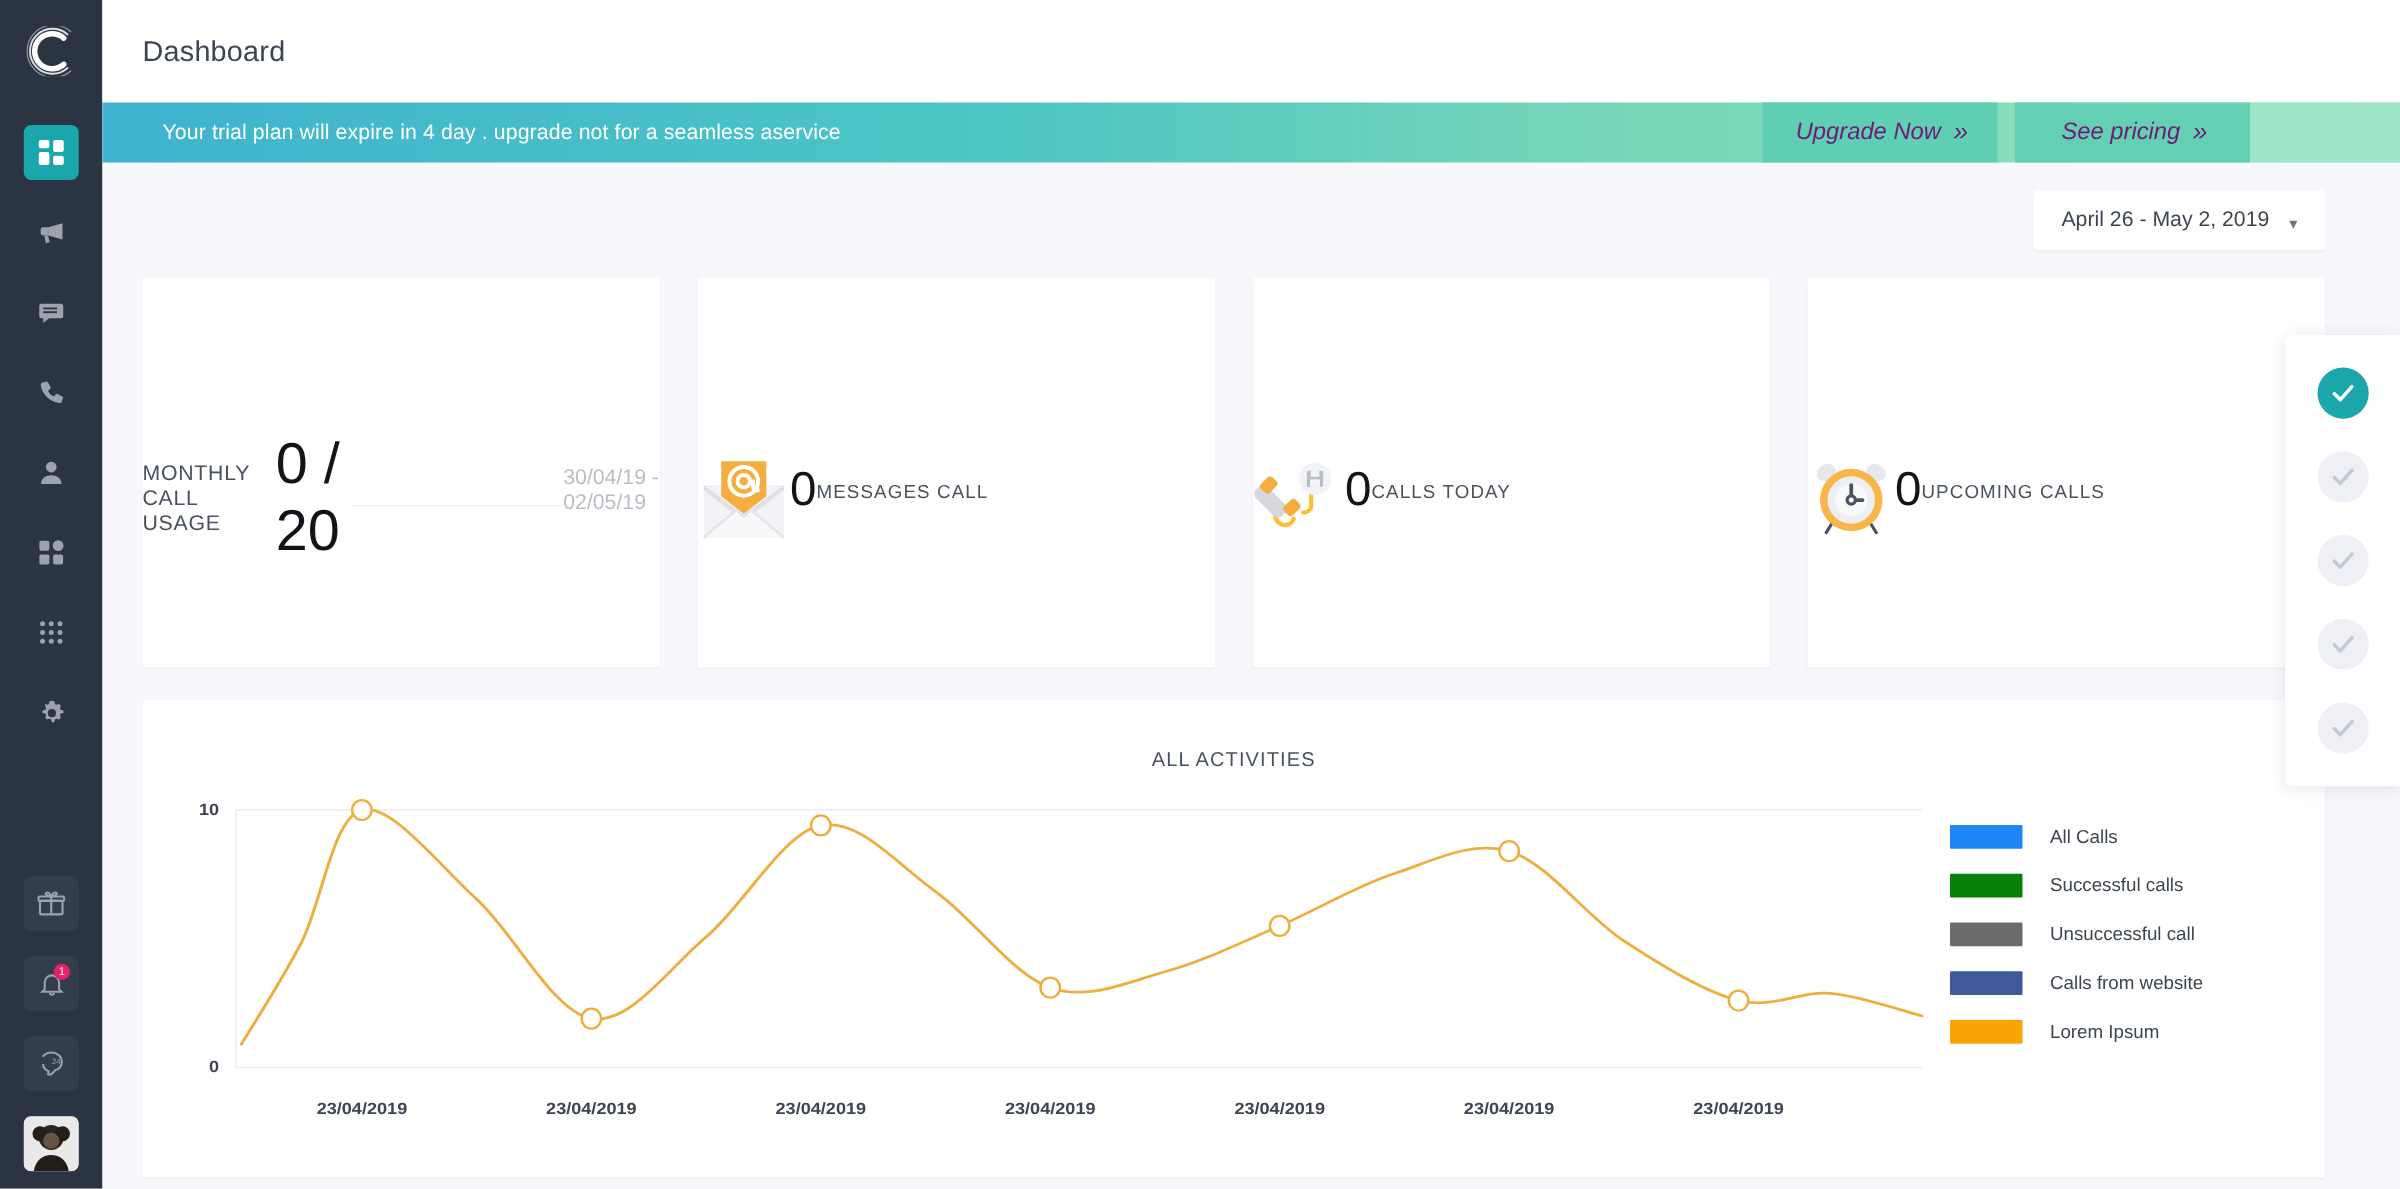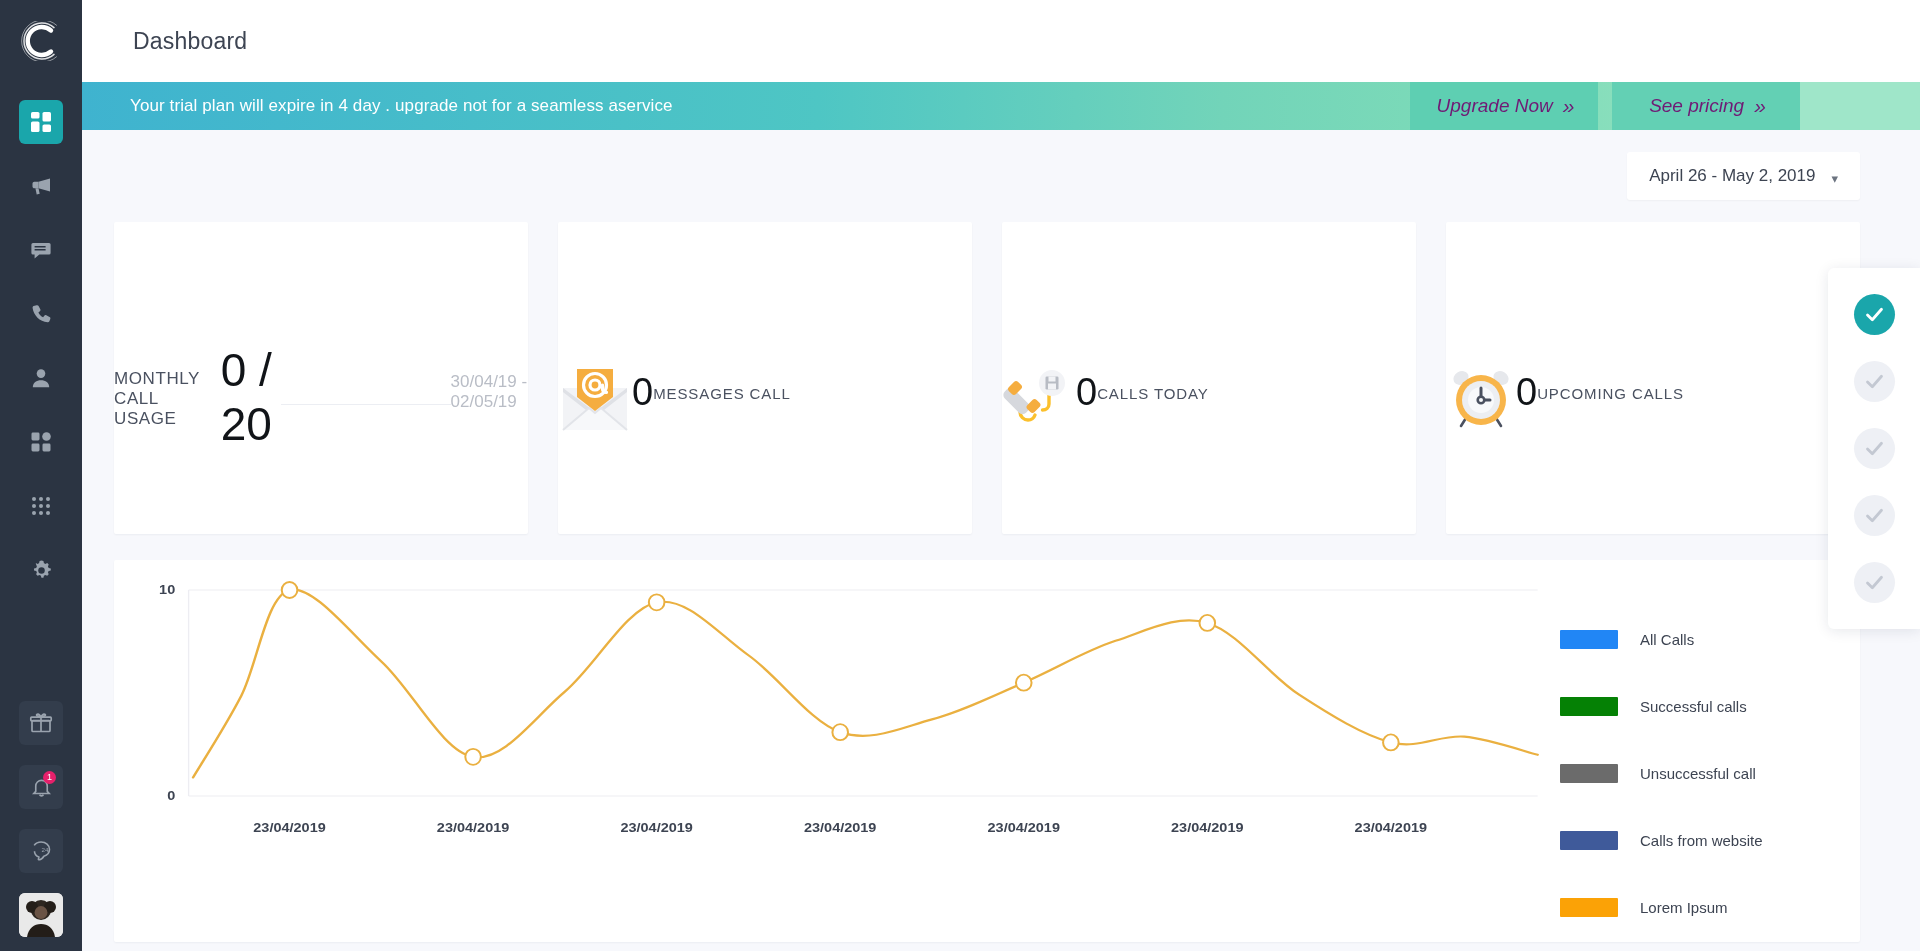--- a/index.html
+++ b/index.html
@@ -48,21 +48,21 @@
   .avatar {
     width: 44px; height: 44px; border-radius: 6px; overflow: hidden;
     background: #dcdcdc; margin-bottom: 4px;
   }
 
   
   .main { flex: 1; height: 951px; position: relative; background: #f7f8fc; }
 
   .topbar {
     height: 82px; background: #ffffff; display: flex; align-items: center;
-    padding-left: 51px;
+    padding-left: 32px;
   }
   .page-title { font-size: 23px; color: #3d4452; font-weight: 400; letter-spacing: .2px; }
 
   
   .banner {
     position: relative;
     height: 48px; margin: 0 0 0 0;
     background: linear-gradient(90deg,#3fb3cf 0%, #4ec6c4 40%, #72d4b9 62%, #7fdcb8 78%, #a5e6c9 100%);
     display: flex; align-items: center;
   }
@@ -119,21 +119,21 @@
   }
   .chart-title {
     text-align: center; font-size: 16px; color: #4a5160;
     letter-spacing: .9px; padding-top: 40px;
   }
   .chart-body { display: flex; padding: 18px 0 0 0; height: 300px; }
   .chart-svg-wrap { flex: 1; padding-left: 30px; }
   .legend {
     width: 300px; padding-top: 24px; display: flex; flex-direction: column; gap: 20px;
   }
-  .legend-item { display: flex; align-items: center; gap: 22px; margin-top: 28px; }
+  .legend-item { display: flex; align-items: center; gap: 22px; }
   .legend-swatch { width: 58px; height: 19px; border-radius: 1px; }
   .legend-label { font-size: 15px; color: #3d4452; }
 
   
   .checklist {
     position: absolute; right: 0; top: 268px;
     width: 92px; background: #ffffff;
     border-radius: 6px 0 0 6px;
     box-shadow: 0 2px 14px rgba(20,30,60,.10);
     padding: 26px 0 26px 0;
@@ -368,20 +368,21 @@
             <circle cx="35" cy="34" r="3.3" fill="#f8f9fb" stroke="#4b5160" stroke-width="2.6"></circle>
           </svg>
         </div>
         <div class="metric-value">0</div>
         <div class="metric-label">UPCOMING CALLS</div>
       </div>
 
     </div>
 
     <div class="chart-panel">
+      <div class="chart-title">ALL ACTIVITIES</div>
       <div class="chart-body">
         <div class="chart-svg-wrap">
           <svg id="activity-chart" width="100%" height="230" viewBox="0 0 1270 230" preserveAspectRatio="none">
               <line x1="40" y1="218" x2="1250" y2="218" stroke="#ededf2" stroke-width="1.2"></line>
               <text x="28" y="222" text-anchor="end" class="tick-label">0</text>
               <line x1="40" y1="12" x2="1250" y2="12" stroke="#ededf2" stroke-width="1.2"></line>
               <text x="28" y="16" text-anchor="end" class="tick-label">10</text>
               <line x1="40" y1="12" x2="40" y2="218" stroke="#ededf2" stroke-width="1.2"></line>
               <path d="M44,199.46 C51.21201814058957,185.83833333333334 72.84807256235827,148.97333333333333 87.27210884353741,117.73 C101.69614512471655,86.48666666666666 109.61337868480724,17.716666666666665 130.54421768707482,12 C151.4750566893424,6.283333333333334 185.41950113378684,55.620000000000005 212.85714285714286,83.43 C240.29478458049888,111.24000000000001 267.7324263038549,173.83 295.1700680272109,178.86 C322.6077097505669,183.89000000000001 350.0453514739229,139.36 377.4829931972789,113.61 C404.92063492063494,87.86 432.35827664399096,30.419999999999987 459.795918367347,24.359999999999985 C487.233560090703,18.299999999999983 514.6712018140589,55.61999999999999 542.1088435374149,77.24999999999999 C569.546485260771,98.87999999999998 596.984126984127,143.445 624.421768707483,154.14 C651.859410430839,164.83499999999998 679.2970521541951,149.66 706.7346938775511,141.42 C734.1723356009071,133.17999999999998 761.609977324263,117.79833333333332 789.047619047619,104.69999999999999 C816.4852607709751,91.60166666666666 843.9229024943311,72.78666666666665 871.3605442176871,62.829999999999984 C898.7981859410431,52.87333333333331 926.2358276643992,35.98166666666665 953.6734693877552,44.95999999999998 C981.1111111111112,53.93833333333331 1008.5487528344671,96.78666666666665 1035.9863945578231,116.69999999999999 C1063.4240362811793,136.61333333333332 1093.6054421768708,157.45333333333332 1118.2993197278913,164.44 C1142.9931972789118,171.42666666666668 1162.1995464852607,156.56 1184.1496598639455,158.62 C1206.0997732426304,160.68 1239.0249433106576,173.77 1250,176.8" fill="none" stroke="#eab040" stroke-width="2.2" stroke-linecap="round"></path>
               <ellipse cx="130.54421768707482" cy="12" rx="7" ry="8" fill="#ffffff" stroke="#eab040" stroke-width="1.8"></ellipse>

